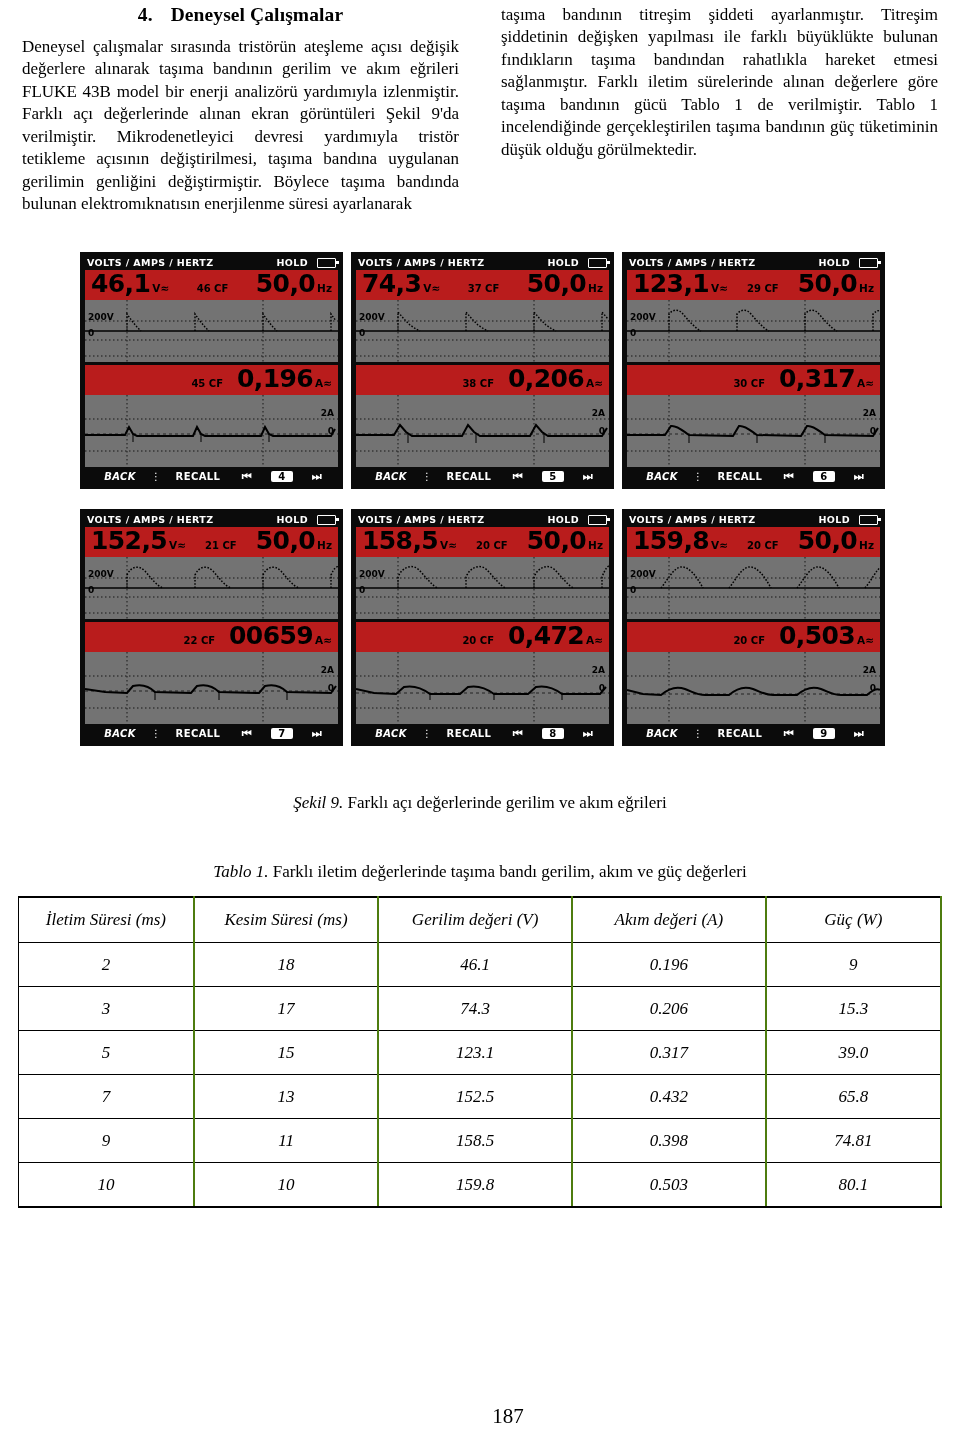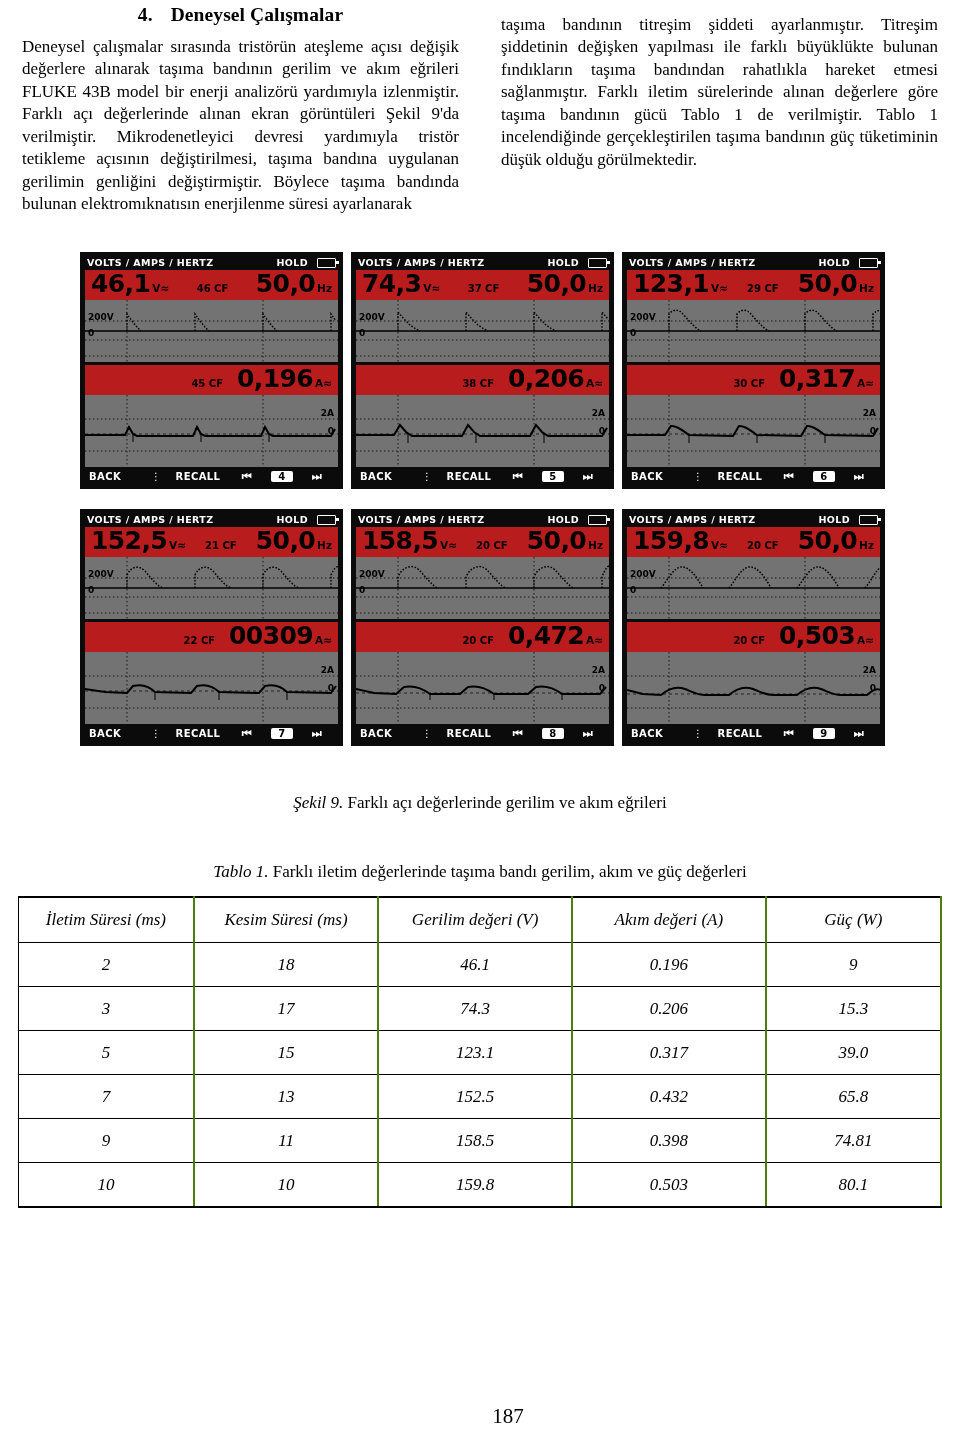--- a/index.html
+++ b/index.html
@@ -37,21 +37,21 @@
   .section-title .num { margin-right: 18px; }
 
   .body-par {
     font-size: 17px;
     line-height: 1.32;
     text-align: justify;
     text-justify: inter-word;
     margin: 0;
     hyphens: none;
   }
-  .col.right .body-par { margin-top: 14px; }
+  .col.right .body-par { margin-top: 4px; }
 
   
   .figure-wrap {
     position: absolute;
     left: 80px;
     top: 232px;
     width: 805px;
   }
   .meter-row {
     display: flex;
@@ -161,21 +161,21 @@
     display: flex;
     align-items: center;
     color: #ffffff;
     font-family: "DejaVu Sans", sans-serif;
     font-size: 10px;
     font-weight: bold;
     letter-spacing: 0.4px;
     padding: 3px 4px 2px 4px;
     gap: 0px;
   }
-  .k-back   { width: 62px; text-align: left; }
+  .k-back   { width: 62px; text-align: center; font-style: italic; }
   .k-sep    { width: 10px; text-align: center; font-weight: normal; }
   .k-recall { width: 74px; text-align: center; }
   .k-prev, .k-next { width: 24px; text-align: center; font-size: 11px; }
   .k-page {
     background: #ffffff;
     color: #000000;
     border-radius: 2px;
     padding: 0px 6px;
     font-size: 10px;
     font-weight: bold;
@@ -505,21 +505,21 @@
           <path d="M178,31 L178,18 C182,9 190,8 196,14 C202,21 208,29 214,31" fill="none" stroke="#000" stroke-width="1.5" stroke-dasharray="1.6 1.6"></path>
           <path d="M246,31 L246,18 C249,11 252,9 253,10" fill="none" stroke="#000" stroke-width="1.5" stroke-dasharray="1.6 1.6"></path>
         </svg>
         <span class="glabel v-top">200V</span>
         <span class="glabel v-zero">0</span>
       </div>
       <div class="m-gap"></div>
       <div class="m-readout amp">
         <span class="rd-mid cf" style="text-align:right;padding-right:14px">22 CF</span>
         <span class="rd-right">
-          <span class="big">00309</span>
+          <span class="big">00659</span>
           <span class="unit">A≈</span>
         </span>
       </div>
       <div class="m-graph amp">
         <svg viewBox="0 0 253 72" preserveAspectRatio="none">
           <line x1="0" y1="24" x2="253" y2="24" stroke="#000" stroke-width="0.8" stroke-dasharray="1.5 2.5"></line>
           <line x1="0" y1="56" x2="253" y2="56" stroke="#000" stroke-width="0.8" stroke-dasharray="1.5 2.5"></line>
           <line x1="42" y1="0" x2="42" y2="72" stroke="#000" stroke-width="0.8" stroke-dasharray="1.5 2.5"></line>
           <line x1="178" y1="0" x2="178" y2="72" stroke="#000" stroke-width="0.8" stroke-dasharray="1.5 2.5"></line>
           <line x1="0" y1="39" x2="253" y2="39" stroke="#000" stroke-width="0.7" stroke-dasharray="3 3"></line>

